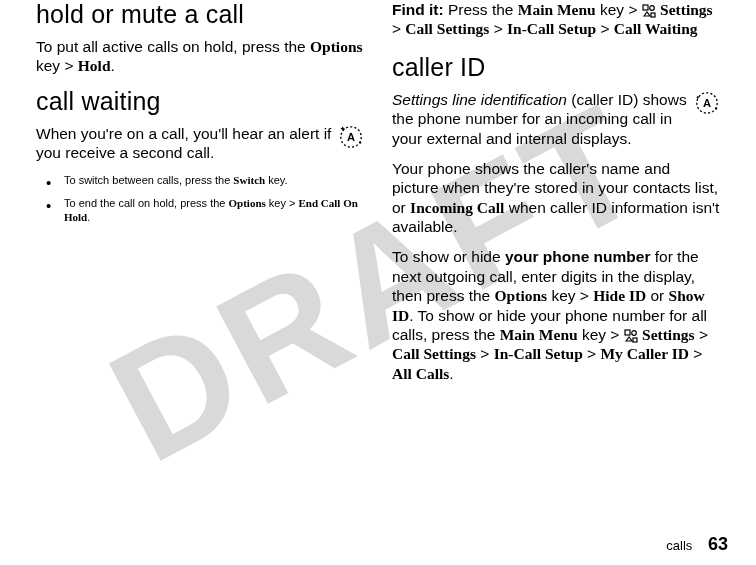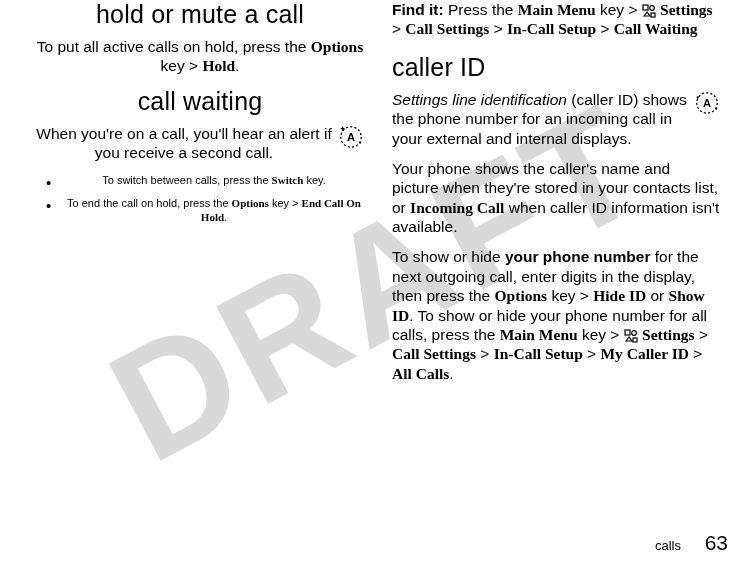--- a/index.html
+++ b/index.html
@@ -29,21 +29,21 @@
     position: relative;
     z-index: 1;
     display: flex;
     padding: 0 28px 0 28px;
     height: 525px;
   }
   .col {
     width: 50%;
     padding: 0 8px;
   }
-  .col.left { padding-right: 14px; text-align: center; }
+  .col.left { padding-right: 14px; }
   .col.right { padding-left: 14px; }
   h1 {
     font-family: "Trebuchet MS", Arial, sans-serif;
     font-size: 25px;
     font-weight: 400;
     margin-bottom: 8px;
     letter-spacing: 0.2px;
   }
   p {
     font-size: 15.5px;
@@ -110,21 +110,21 @@
     top: -1px;
   }
   .settings-icon svg { width: 14px; height: 14px; }
   .footer {
     position: absolute;
     bottom: 10px;
     right: 28px;
     font-size: 13px;
     z-index: 1;
   }
-  .footer .pnum { font-weight: 400; font-size: 21px; margin-left: 20px; }
+  .footer .pnum { font-weight: 700; font-size: 18px; margin-left: 12px; }
   .with-icon { overflow: hidden; }
 </style>
 </head>
 <body>
 
 <div class="watermark">DRAFT</div>
 
 <div class="page">
   <div class="col left">
     <h1>hold or mute a call</h1>

